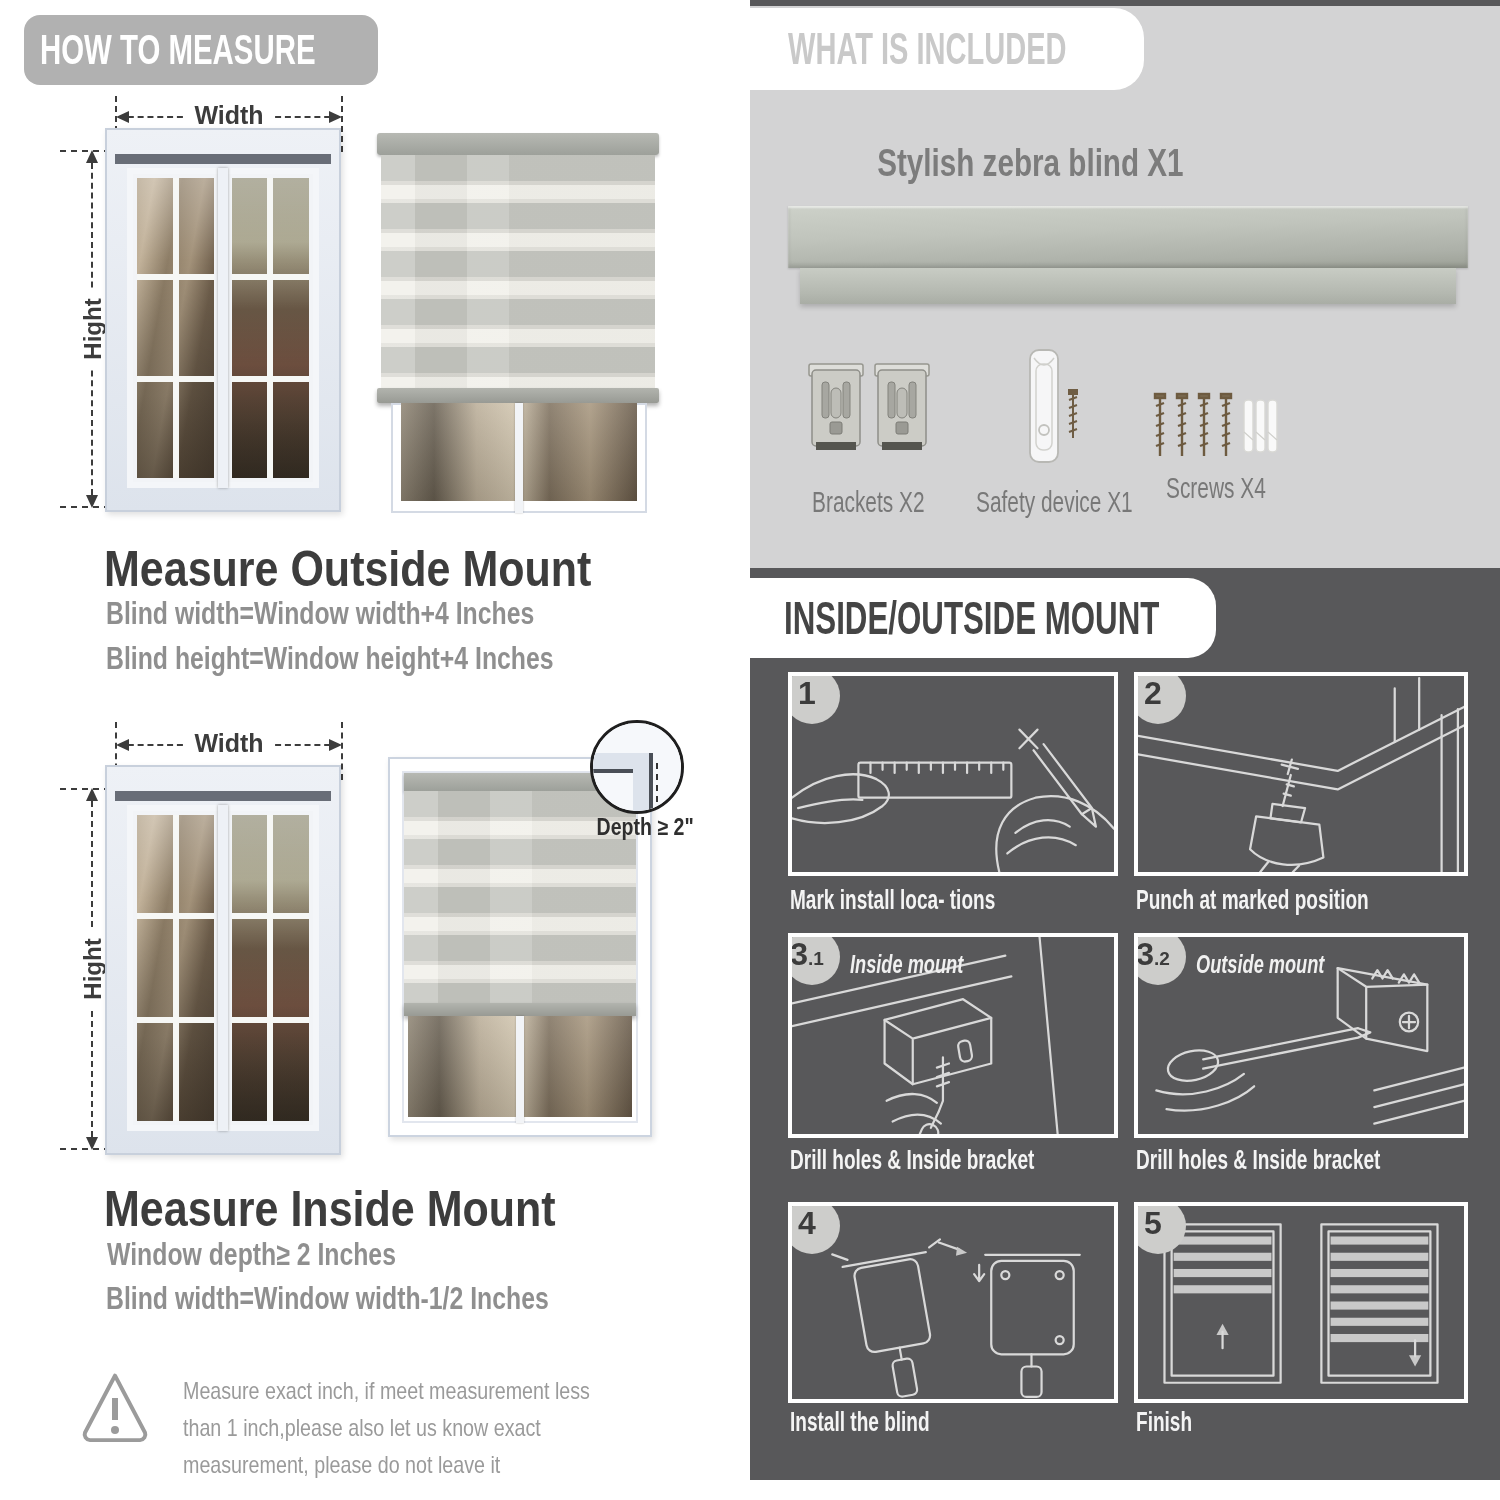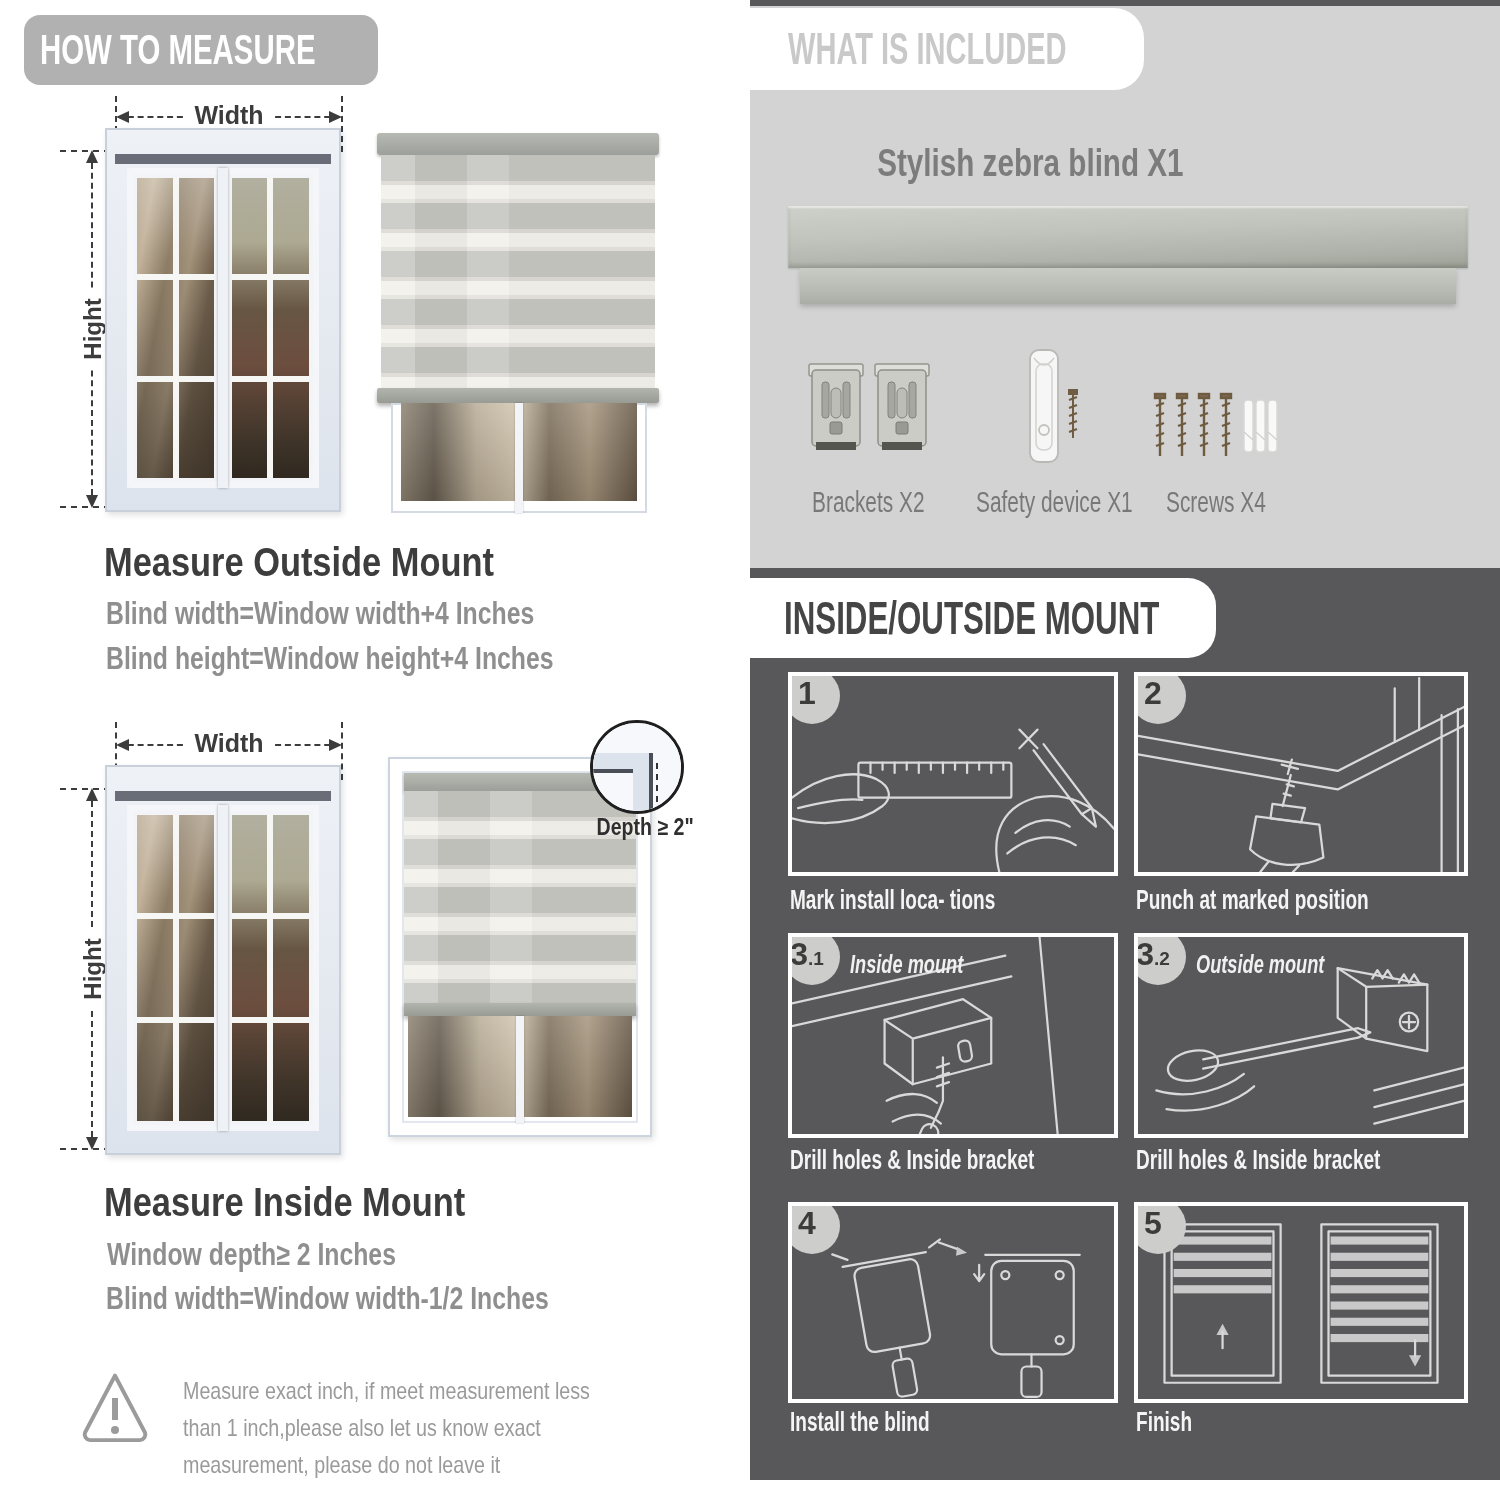--- a/index.html
+++ b/index.html
@@ -55,21 +55,21 @@
   .cassette{background:linear-gradient(180deg,#b7b9b3,#9da09a);box-shadow:0 2px 3px rgba(0,0,0,.25);}
   .rail{background:linear-gradient(180deg,#b2b4ae,#989a94);box-shadow:0 3px 4px rgba(0,0,0,.3);}
   .street{background:
       linear-gradient(180deg,rgba(255,255,255,.15),rgba(0,0,0,.12)),
       linear-gradient(90deg,#8d8372 0%,#665d4f 14%,#b9ac96 32%,#cfc3ac 48%,#7d6f5c 63%,#a5947b 80%,#655746 100%);}
   .win-inside{background:#fff;box-shadow:inset 0 0 0 2px #ccd4e0, 2px 3px 6px rgba(0,0,0,.12);}
   .win-inside .inner{position:absolute;left:14px;right:14px;top:14px;bottom:14px;box-shadow:inset 0 0 0 2px #e2e6ee;}
   .divider-v{position:absolute;left:50%;top:0;bottom:0;width:8px;transform:translateX(-50%);background:#f2f4f7;box-shadow:0 0 2px rgba(0,0,0,.3);}
 
   
-  .title-dark{color:#3d3d3d;font-weight:bold;font-size:40px;}
+  .title-dark{color:#3d3d3d;font-weight:bold;font-size:50px;}
   .line-gray{color:#8f8f8f;font-weight:bold;font-size:31px;}
   .note-gray{color:#9a9a9a;font-weight:normal;font-size:24px;line-height:37px;}
   .depth-label{color:#2f2f2f;font-weight:bold;font-size:23px;}
   .prod-label{color:#7c7c7c;font-weight:bold;font-size:38px;}
   .item-label{color:#787878;font-weight:normal;font-size:29px;}
   .cap-white{color:#f4f4f4;font-weight:bold;font-size:28px;}
   .tag-white{color:#f0f0f0;font-weight:bold;font-size:26px;font-style:italic;}
 
   
   .bigbar{left:788px;top:206px;width:680px;height:62px;
@@ -286,21 +286,21 @@
         <path d="M92,40 l9,8 M104,40 l9,8 M116,40 l9,8"></path>
       </g>
   </svg>
 
   <div class="abs item-label" style="left:812px;top:486px;">
     <span class="cond" style="--sx:.72">Brackets X2</span>
   </div>
   <div class="abs item-label" style="left:976px;top:486px;">
     <span class="cond" style="--sx:.72">Safety device X1</span>
   </div>
-  <div class="abs item-label" style="left:1166px;top:486px;">
+  <div class="abs item-label" style="left:1166px;top:472px;">
     <span class="cond" style="--sx:.72">Screws X4</span>
   </div>
 
   <div class="abs h-right2">
     <span class="cond" style="--sx:.68">INSIDE/OUTSIDE MOUNT</span>
   </div>
 
   <div class="tile" style="left:788px;top:672px;width:322px;height:196px;">
     <div class="badge">
         <span>1</span>

